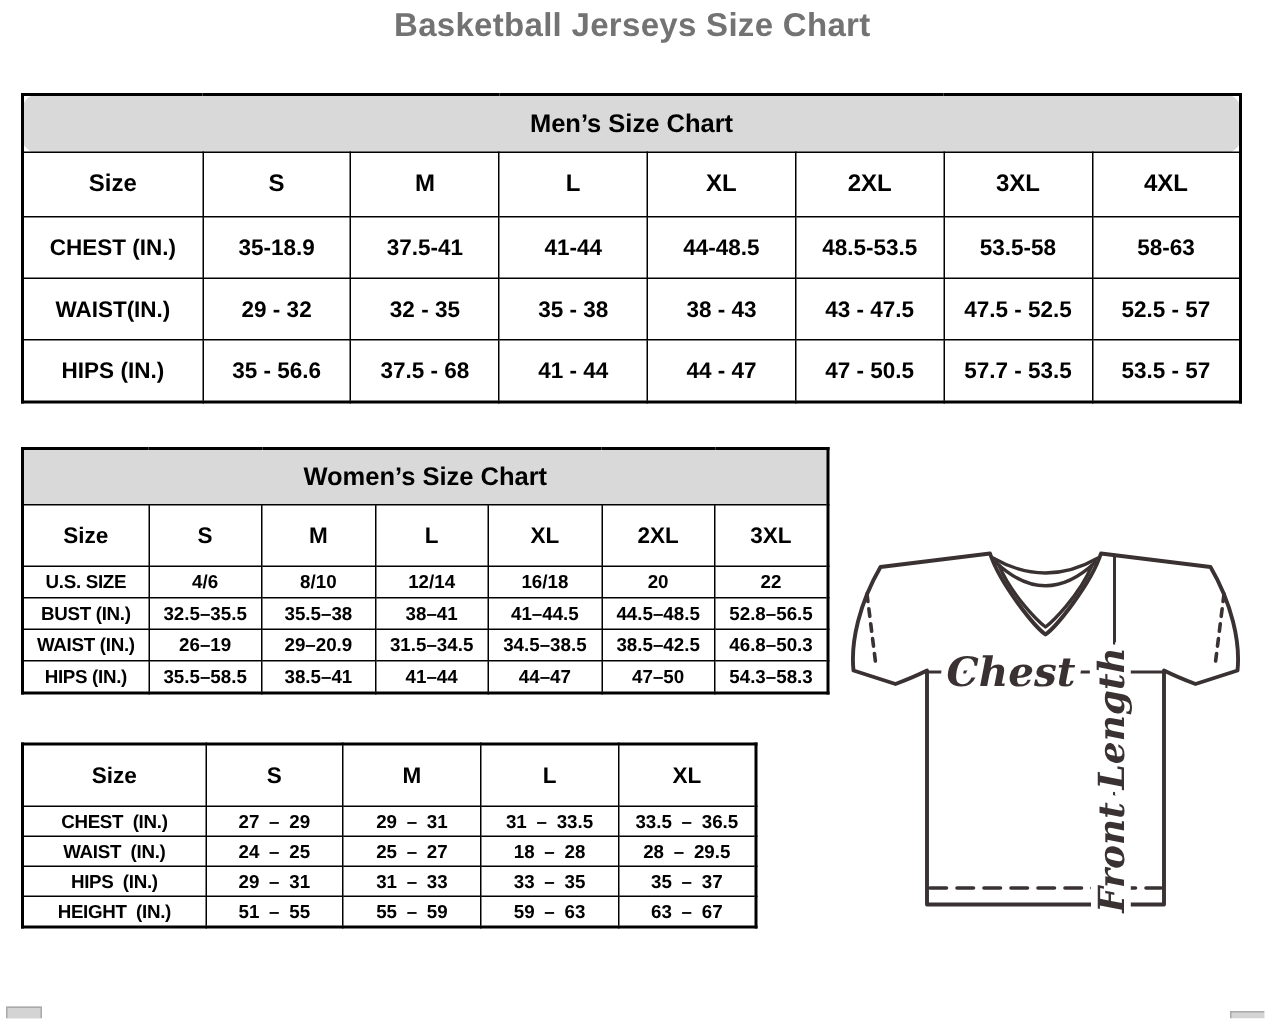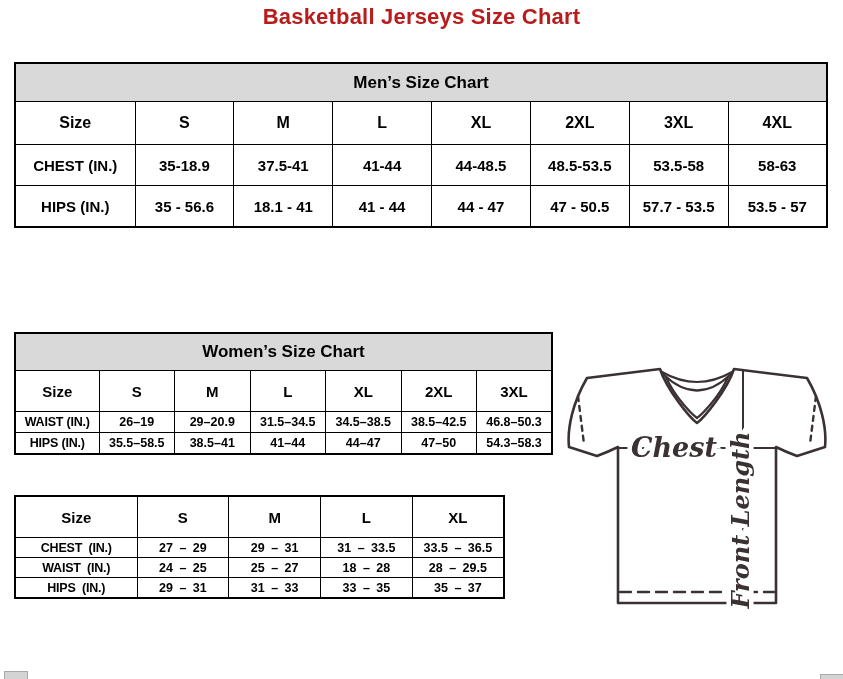--- a/index.html
+++ b/index.html
@@ -1,33 +1,33 @@
 <!DOCTYPE html>
 <html><head>
 <meta charset="utf-8">
 <style>
   html,body{margin:0;padding:0;background:#ffffff;}
   #page{position:relative;width:843px;height:679px;background:#ffffff;
         font-family:"Liberation Sans",sans-serif;overflow:hidden;}
 
   #page-title{position:absolute;top:4px;left:0;width:100%;text-align:center;
-              font-size:22px;font-weight:bold;color:#b91c1c;letter-spacing:0.2px;}
+              font-size:22px;font-weight:bold;color:#737373;letter-spacing:0.2px;}
 
   table.size-table{position:absolute;border-collapse:collapse;table-layout:fixed;
                    background:#fff;border:2.5px solid #000;}
   table.size-table td{border:1.5px solid #000;text-align:center;vertical-align:middle;
                       font-weight:bold;color:#000;padding:0;overflow:hidden;white-space:nowrap;}
   td.band{background:#d9d9d9;font-size:17px;}
 
   #men-table{left:14px;top:62px;width:814px;}
-  #men-table td.band{height:37px;}
+  #men-table td.band{height:37px;border-radius:10px;}
   #men-table tr.head-row td{height:42px;font-size:16px;}
   #men-table tr.data-row td{height:40px;font-size:15px;}
 
-  #women-table{left:14px;top:298px;width:539px;margin-top:34px;}
+  #women-table{left:14px;top:298px;width:539px;}
   #women-table td.band{height:36px;}
   #women-table tr.head-row td{height:40px;font-size:15px;}
   #women-table tr.data-row td{height:20px;font-size:12.5px;}
   #women-table td.rlabel{font-size:11px;letter-spacing:-0.2px;}
 
   #youth-table{left:14px;top:495px;width:491px;}
   #youth-table td.band{height:36px;}
   #youth-table tr.head-row td{height:40px;font-size:15px;}
   #youth-table tr.data-row td{height:19px;font-size:12.5px;word-spacing:3px;}
   #youth-table td.rlabel{font-size:11px;letter-spacing:-0.2px;word-spacing:0;}
@@ -76,23 +76,33 @@
       <td class="rlabel">CHEST (IN.)</td>
       <td>35-18.9</td>
       <td>37.5-41</td>
       <td>41-44</td>
       <td>44-48.5</td>
       <td>48.5-53.5</td>
       <td>53.5-58</td>
       <td>58-63</td>
     </tr>
     <tr class="data-row">
+      <td class="rlabel">WAIST(IN.)</td>
+      <td>29 - 32</td>
+      <td>32 - 35</td>
+      <td>35 - 38</td>
+      <td>38 - 43</td>
+      <td>43 - 47.5</td>
+      <td>47.5 - 52.5</td>
+      <td>52.5 - 57</td>
+    </tr>
+    <tr class="data-row">
       <td class="rlabel">HIPS (IN.)</td>
       <td>35 - 56.6</td>
-      <td>18.1 - 41</td>
+      <td>37.5 - 68</td>
       <td>41 - 44</td>
       <td>44 - 47</td>
       <td>47 - 50.5</td>
       <td>57.7 - 53.5</td>
       <td>53.5 - 57</td>
     </tr>
   </tbody>
     </table>
 
   <table id="women-table" class="size-table">
@@ -112,20 +122,38 @@
     <tr class="head-row">
       <td>Size</td>
       <td>S</td>
       <td>M</td>
       <td>L</td>
       <td>XL</td>
       <td>2XL</td>
       <td>3XL</td>
     </tr>
     <tr class="data-row">
+      <td class="rlabel">U.S. SIZE</td>
+      <td>4/6</td>
+      <td>8/10</td>
+      <td>12/14</td>
+      <td>16/18</td>
+      <td>20</td>
+      <td>22</td>
+    </tr>
+    <tr class="data-row">
+      <td class="rlabel">BUST (IN.)</td>
+      <td>32.5–35.5</td>
+      <td>35.5–38</td>
+      <td>38–41</td>
+      <td>41–44.5</td>
+      <td>44.5–48.5</td>
+      <td>52.8–56.5</td>
+    </tr>
+    <tr class="data-row">
       <td class="rlabel">WAIST (IN.)</td>
       <td>26–19</td>
       <td>29–20.9</td>
       <td>31.5–34.5</td>
       <td>34.5–38.5</td>
       <td>38.5–42.5</td>
       <td>46.8–50.3</td>
     </tr>
     <tr class="data-row">
       <td class="rlabel">HIPS (IN.)</td>
@@ -168,20 +196,27 @@
       <td>25 – 27</td>
       <td>18 – 28</td>
       <td>28 – 29.5</td>
     </tr>
     <tr class="data-row">
       <td class="rlabel">HIPS (IN.)</td>
       <td>29 – 31</td>
       <td>31 – 33</td>
       <td>33 – 35</td>
       <td>35 – 37</td>
+    </tr>
+    <tr class="data-row">
+      <td class="rlabel">HEIGHT (IN.)</td>
+      <td>51 – 55</td>
+      <td>55 – 59</td>
+      <td>59 – 63</td>
+      <td>63 – 67</td>
     </tr>
   </tbody>
     </table>
 
   <svg id="jersey-diagram" viewBox="0 0 286 252" xmlns="http://www.w3.org/2000/svg">
     <g stroke="#3a3132" fill="none" stroke-linejoin="round" stroke-linecap="round">
 
       <path stroke-width="2.6" d="
         M104,9 L31,18
         C17,42 11,68 13,87

